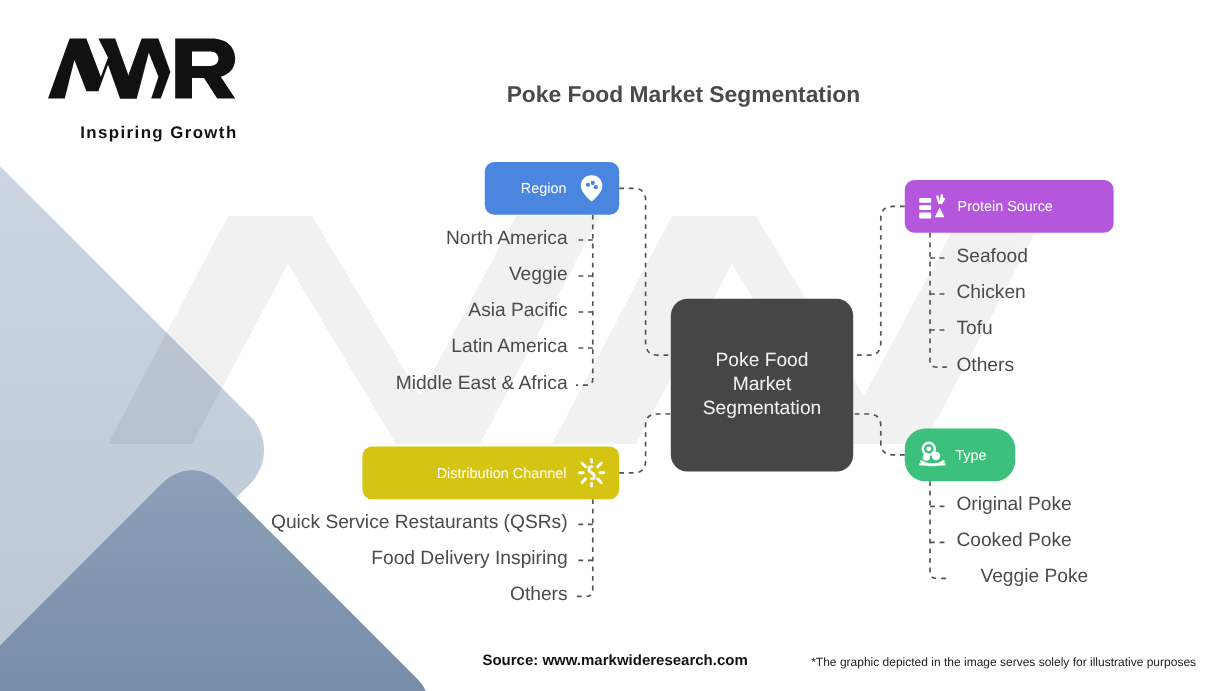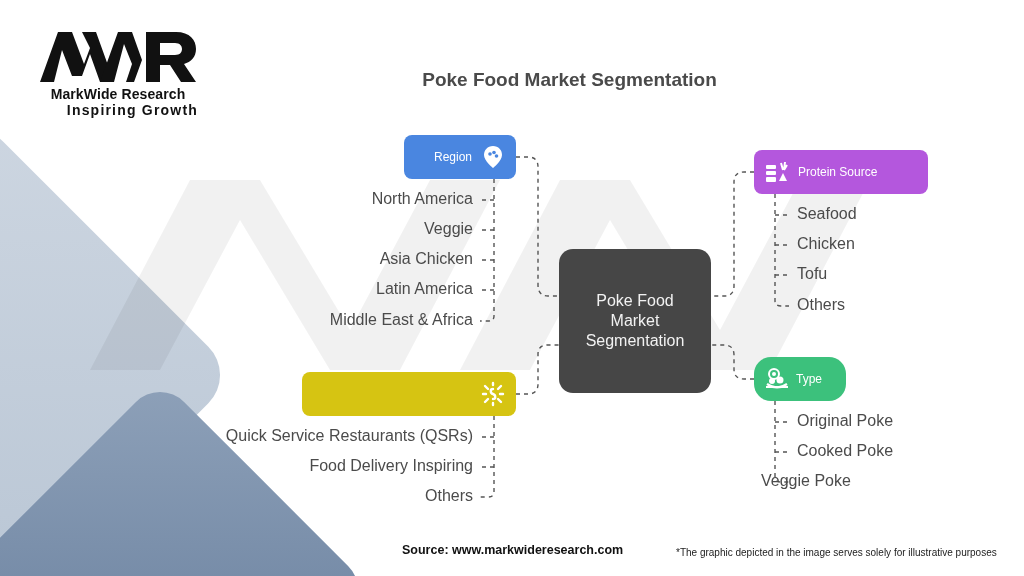--- a/index.html
+++ b/index.html
@@ -69,21 +69,20 @@
   <polygon points="60,190 160,0 230,0 320,150 400,0 470,0 370,190 300,190 210,40 130,190" fill="#000"></polygon>
   <polygon points="430,190 530,0 600,0 690,150 770,0 840,0 740,190 670,190 580,40 500,190" fill="#000"></polygon>
 </svg>
 
 <div class="logo">
   <svg class="logo-mark" width="160" height="54" viewBox="0 0 160 54">
     <polygon points="2,52 20,2 34,2 46,34 52,18 44,2 58,2 76,52 62,52 52,24 44,46 34,46 24,20 16,52" fill="#111"></polygon>
     <polygon points="62,52 80,2 94,2 104,30 96,52 88,52 94,34 86,14 76,52" fill="#111"></polygon>
     <path d="M108,2 H138 C152,2 158,10 158,19 C158,27 153,32 146,34 L158,52 H143 L132,35 H122 V52 H108 Z M122,13 V25 H137 C142,25 144,22 144,19 C144,16 142,13 137,13 Z" fill="#111"></path>
   </svg>
-  <div class="logo-name">MarkWide Research</div>
   <div class="logo-tag">Inspiring Growth</div>
 </div>
 
 <div class="title">Poke Food Market Segmentation</div>
 
 <svg class="connectors" width="1024" height="576">
   <g fill="none" stroke="#555" stroke-width="1.4" stroke-dasharray="4,4">
 
     <path d="M516,157 H528 Q538,157 538,167 V285 Q538,296 548,296 H559"></path>
 
@@ -124,21 +123,21 @@
     <svg width="26" height="26" viewBox="0 0 26 26">
         <path d="M13,2 C7.5,2 4,6 4,11 C4,17 13,24 13,24 C13,24 22,17 22,11 C22,6 18.5,2 13,2 Z" fill="#fff"></path>
         <circle cx="10" cy="10" r="1.8" fill="#4a86e0"></circle>
         <circle cx="14" cy="8.5" r="1.8" fill="#4a86e0"></circle>
         <circle cx="16.5" cy="12" r="1.8" fill="#4a86e0"></circle>
       </svg>
   </span>
 </div>
 <div class="item right" style="right:551px;top:190px">North America</div>
 <div class="item right" style="right:551px;top:220px">Veggie</div>
-<div class="item right" style="right:551px;top:250px">Asia Chicken</div>
+<div class="item right" style="right:551px;top:250px">Asia Pacific</div>
 <div class="item right" style="right:551px;top:280px">Latin America</div>
 <div class="item right" style="right:551px;top:311px">Middle East &amp; Africa</div>
 
 <div class="cat cat-protein">
   <span class="ico" style="margin-right:8px">
     <svg width="26" height="26" viewBox="0 0 26 26">
         <rect x="2" y="6" width="10" height="4" rx="1" fill="#fff"></rect>
         <rect x="2" y="12" width="10" height="4" rx="1" fill="#fff"></rect>
         <rect x="2" y="18" width="10" height="5" rx="1" fill="#fff"></rect>
         <path d="M15,22 L19,14 L23,22 Z" fill="#fff"></path>
@@ -146,20 +145,21 @@
       </svg>
   </span>
   <span class="lbl">Protein Source</span>
 </div>
 <div class="item" style="left:797px;top:205px">Seafood</div>
 <div class="item" style="left:797px;top:235px">Chicken</div>
 <div class="item" style="left:797px;top:265px">Tofu</div>
 <div class="item" style="left:797px;top:296px">Others</div>
 
 <div class="cat cat-dist">
+  <span class="lbl">Distribution Channel</span>
   <span class="ico" style="margin-left:8px">
     <svg width="26" height="26" viewBox="0 0 26 26">
         <g stroke="#fff" stroke-width="2.4" stroke-linecap="round" fill="none">
           <path d="M13,8 C10,8 10,12 13,13 C16,14 16,18 13,18"></path>
           <path d="M5,5 L8,8"></path>
           <path d="M21,5 L18,8"></path>
           <path d="M5,21 L8,18"></path>
           <path d="M21,21 L18,18"></path>
           <path d="M3,13 L6,13"></path>
           <path d="M20,13 L23,13"></path>
@@ -181,16 +181,16 @@
         <circle cx="16" cy="14" r="3.5" fill="#fff"></circle>
         <circle cx="8" cy="15" r="3" fill="#fff"></circle>
         <path d="M3,18 Q13,25 23,18" stroke="#fff" stroke-width="2.2" fill="none"></path>
         <path d="M2,21 H24" stroke="#fff" stroke-width="2"></path>
       </svg>
   </span>
   <span class="lbl">Type</span>
 </div>
 <div class="item" style="left:797px;top:412px">Original Poke</div>
 <div class="item" style="left:797px;top:442px">Cooked Poke</div>
-<div class="item" style="left:761px;top:472px">Veggie Poke</div>
+<div class="item" style="left:817px;top:472px">Veggie Poke</div>
 
 <div class="source">Source: www.markwideresearch.com</div>
 <div class="disclaimer">*The graphic depicted in the image serves solely for illustrative purposes</div>
 
 </body></html>

